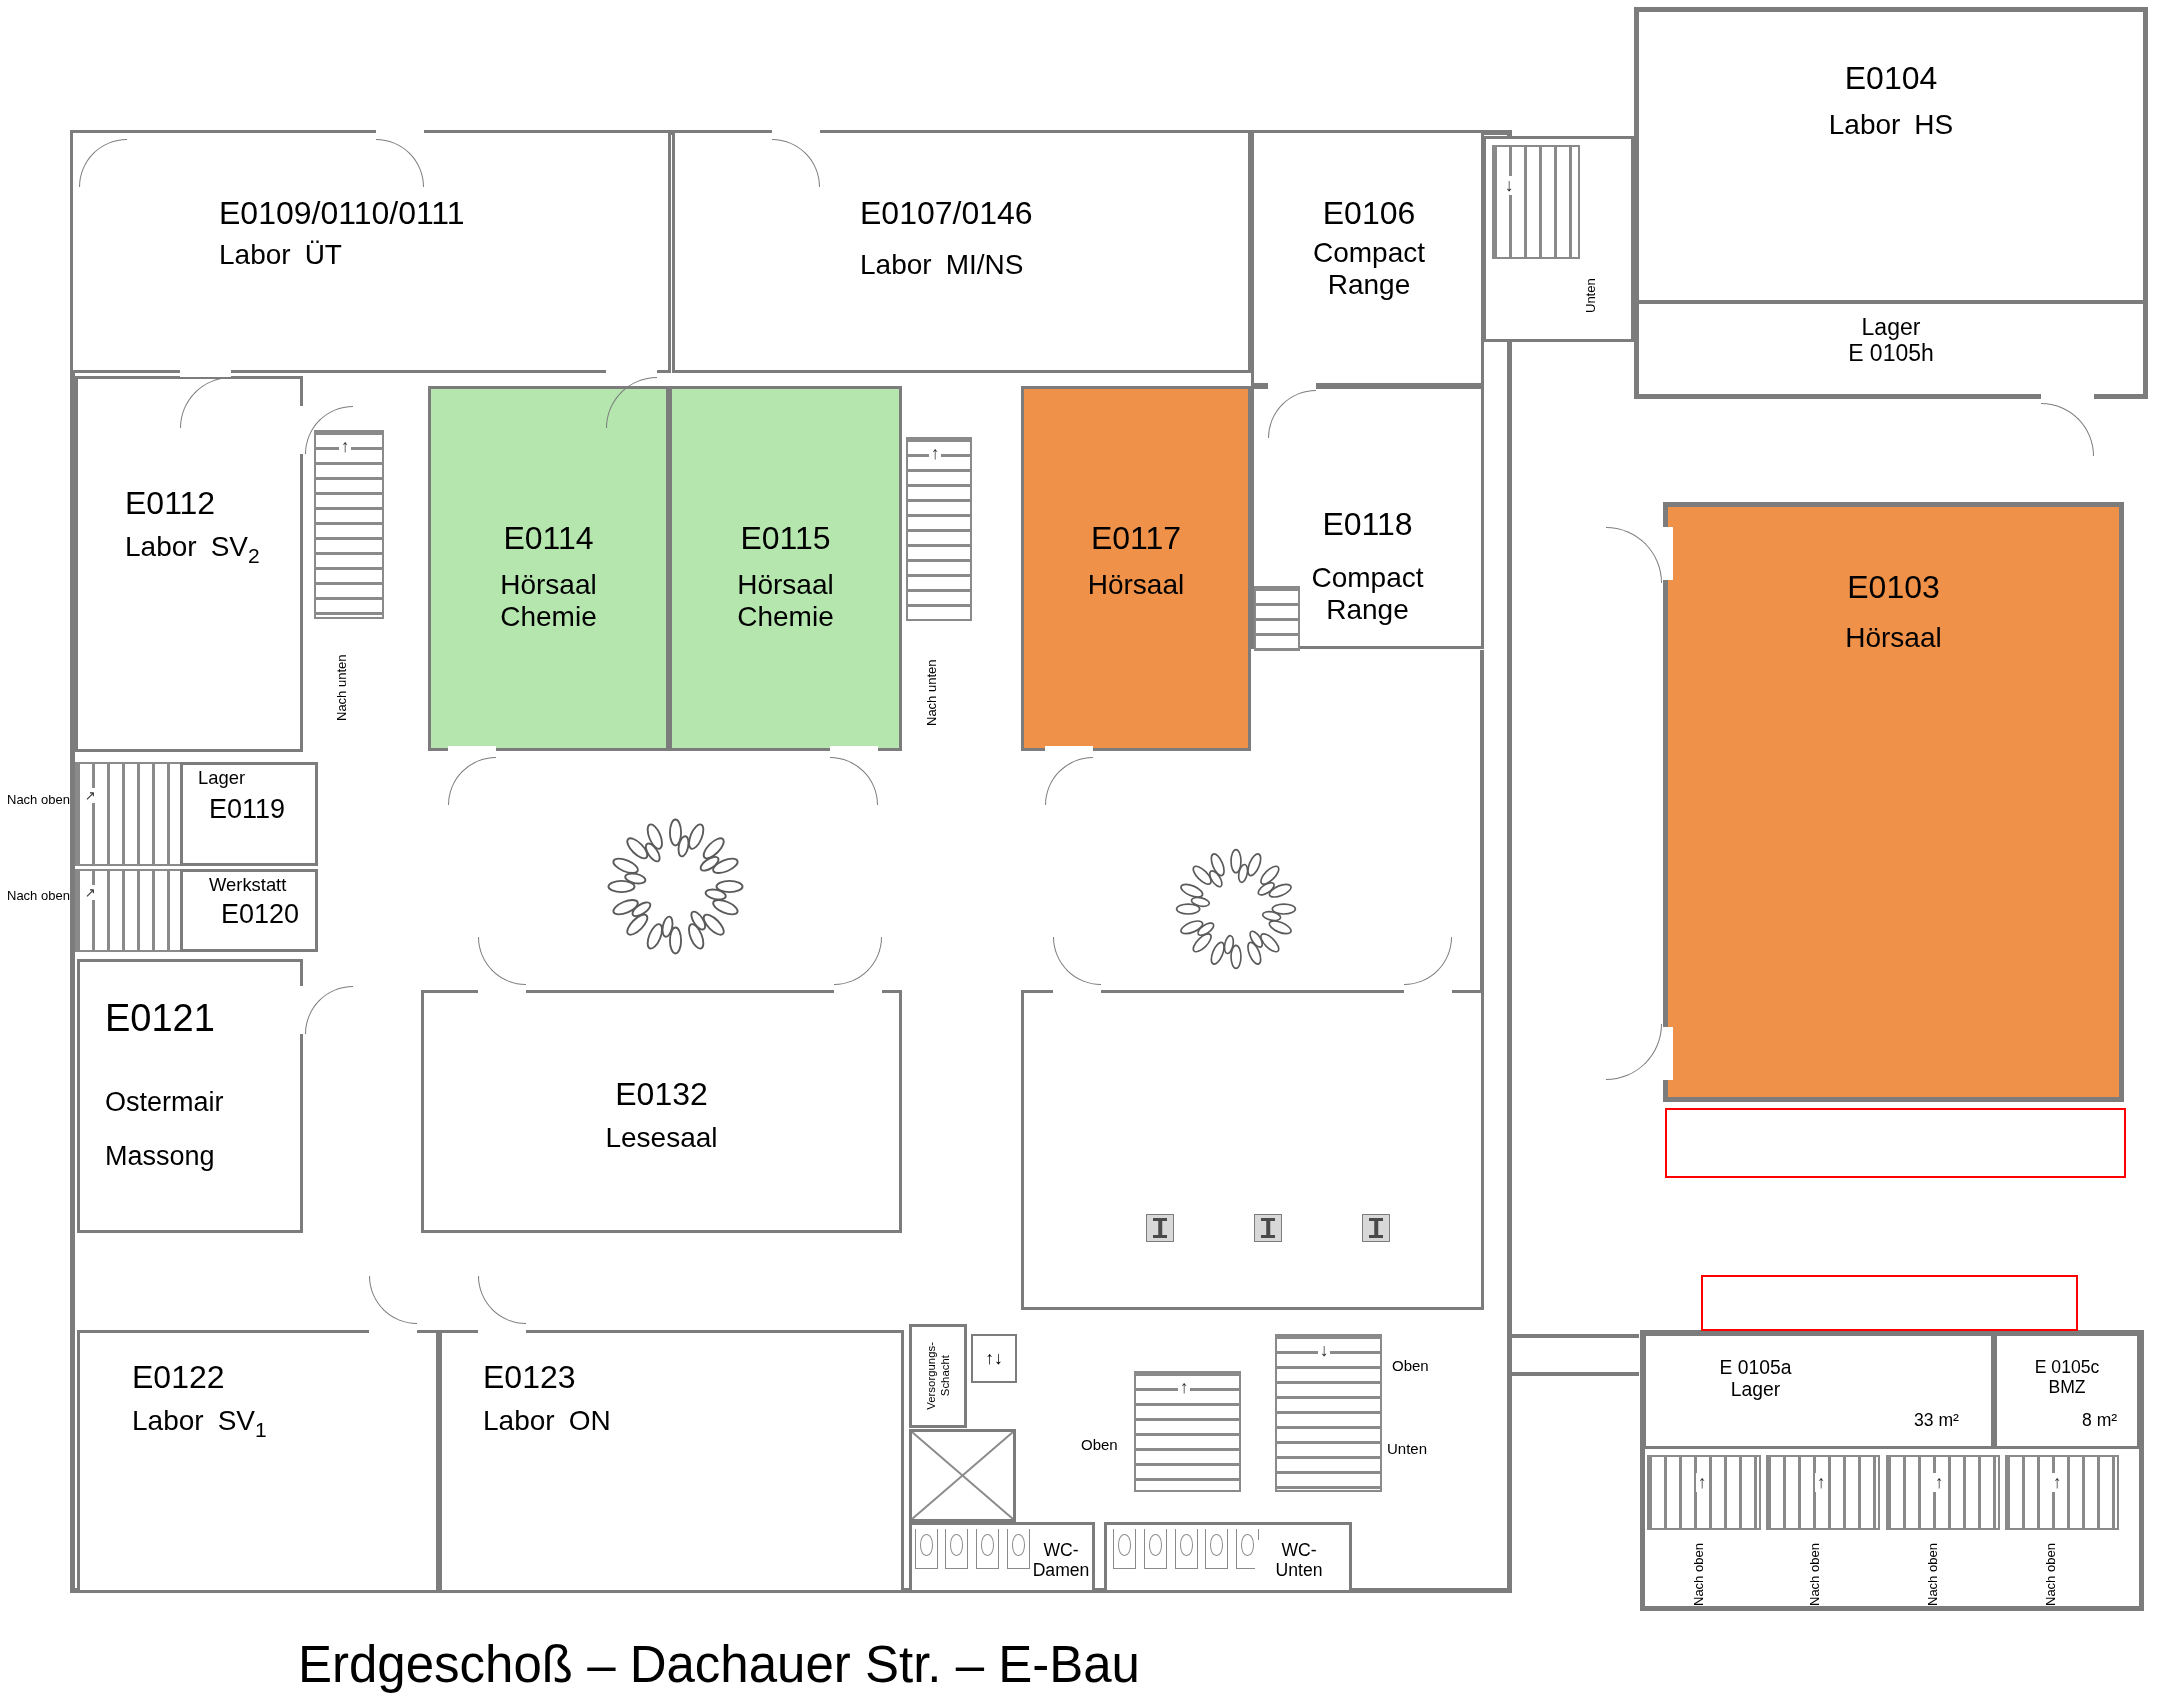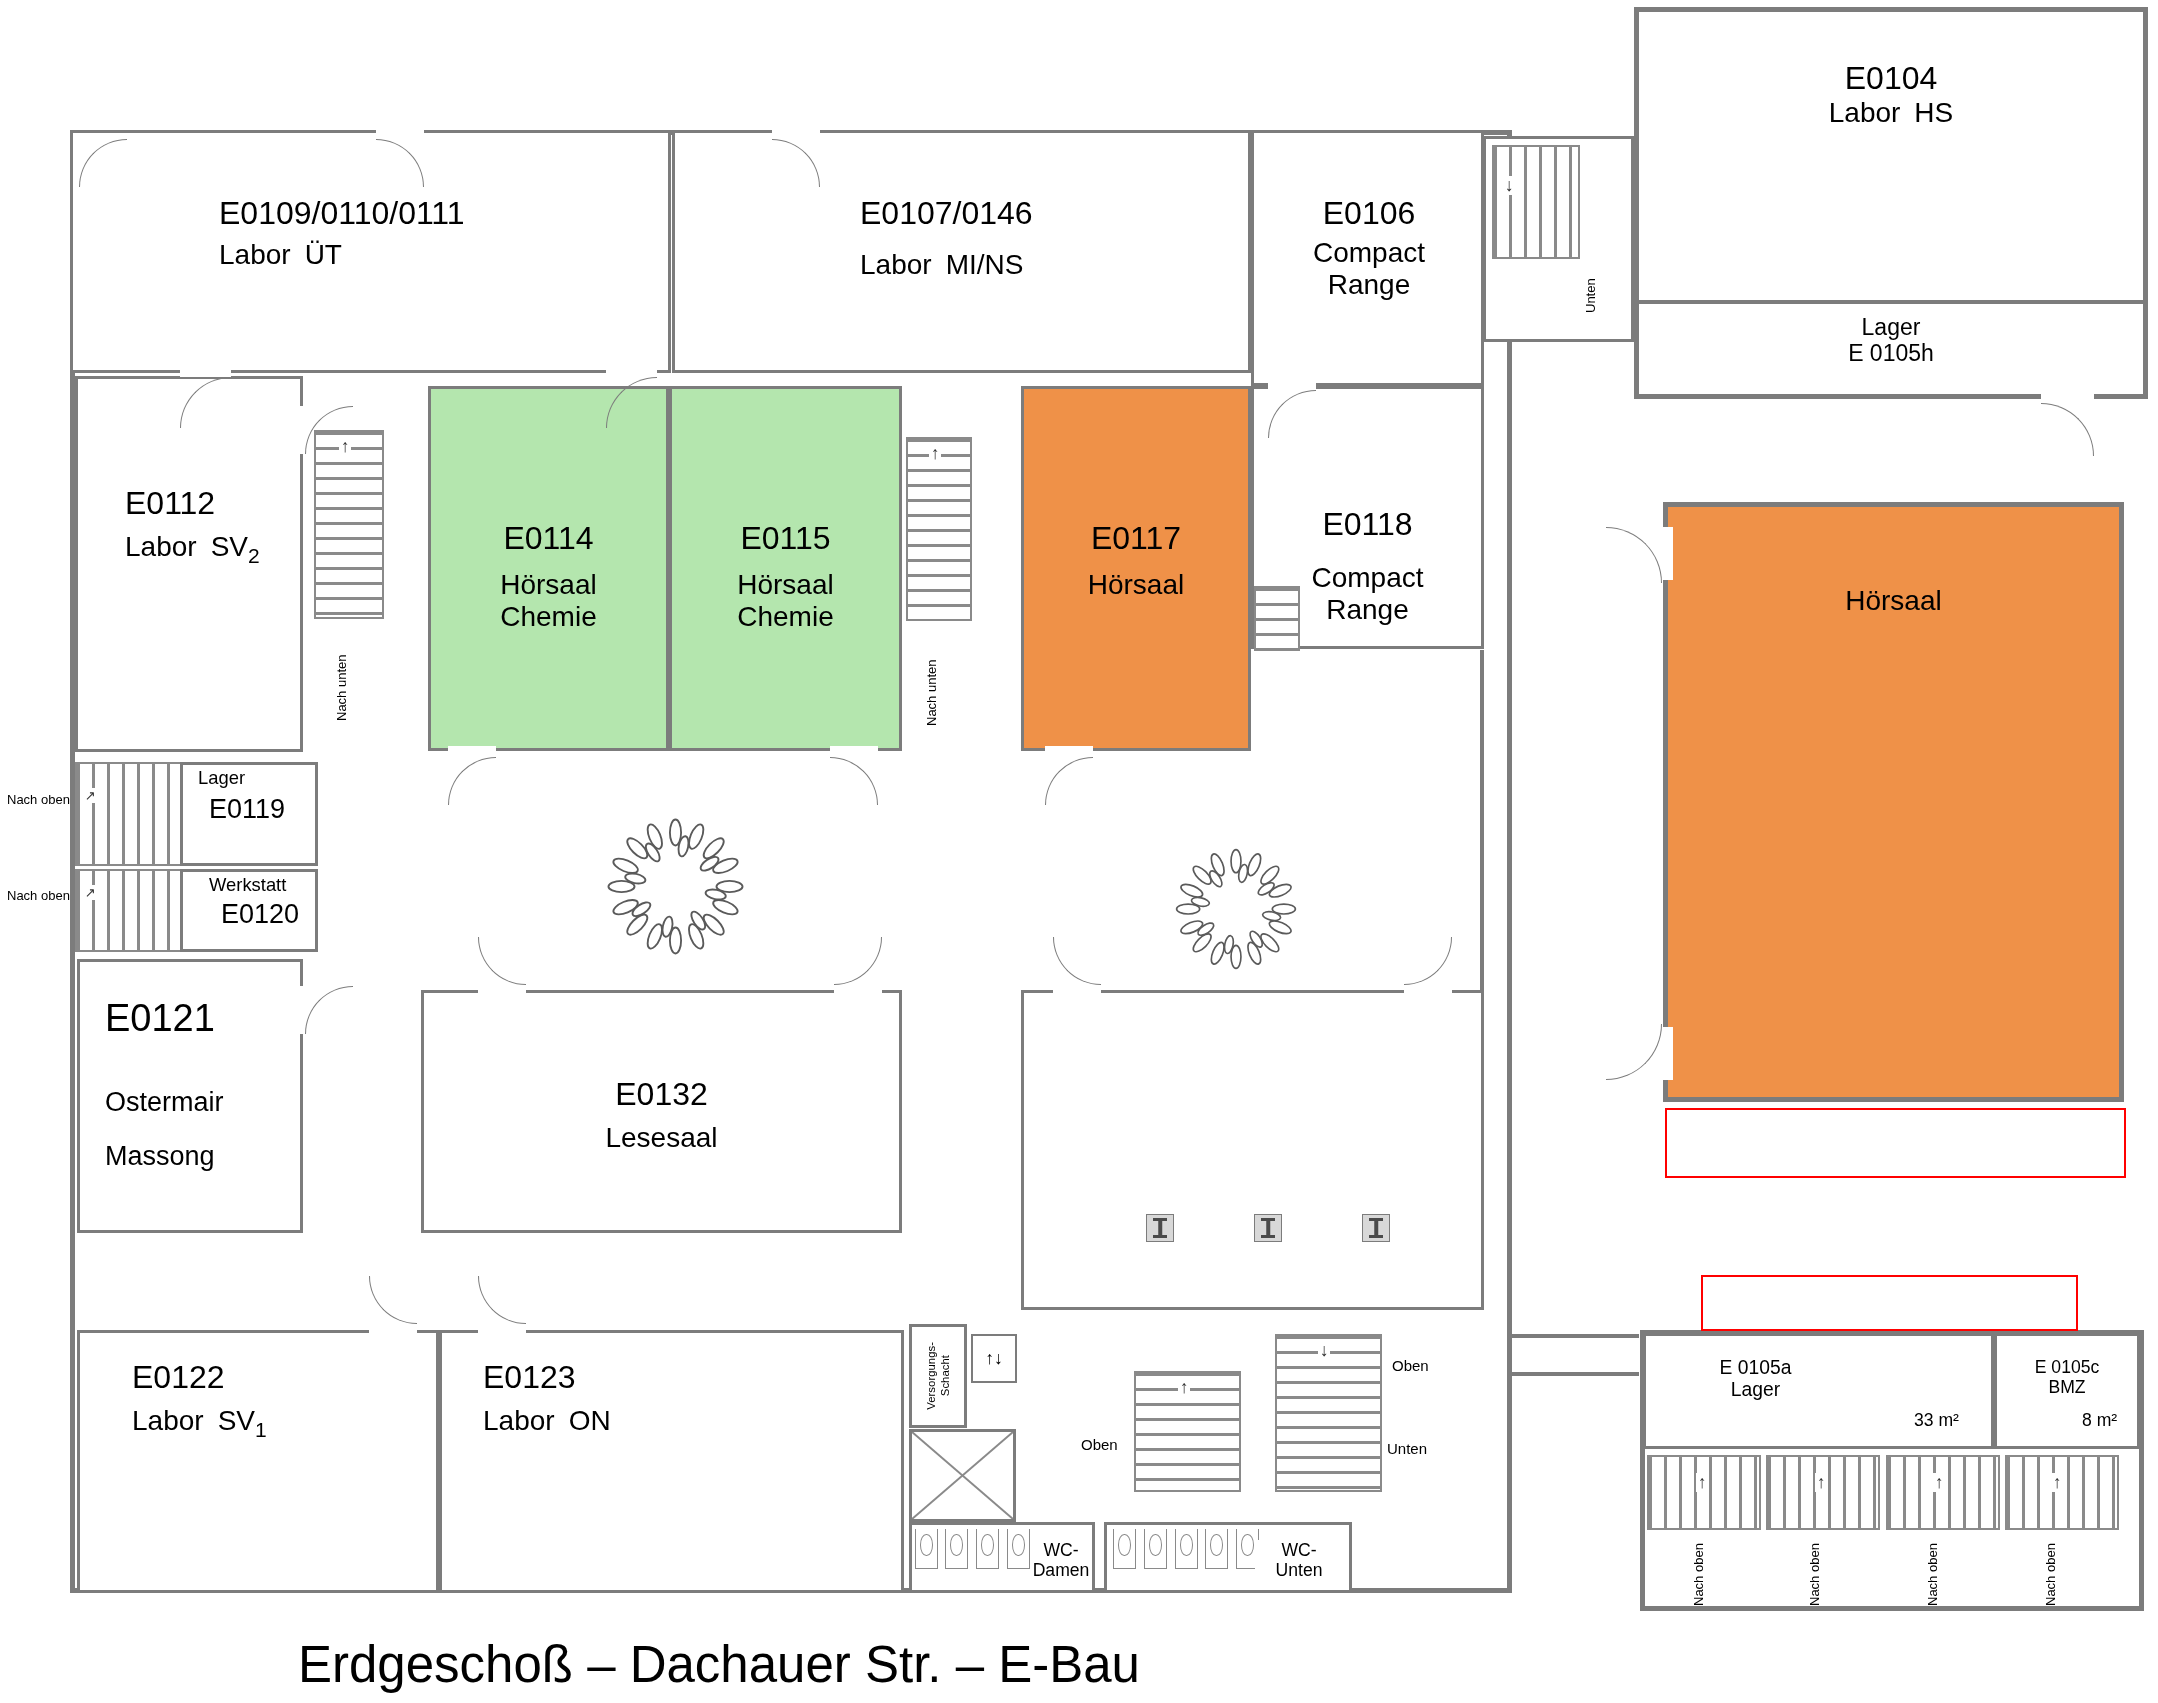--- a/index.html
+++ b/index.html
@@ -230,21 +230,21 @@
   <div class="abs lbl ctr" style="left:1290px;top:195px;width:158px">
     <div class="rid">E0106</div>
     <div class="rname" style="margin-top:5.3px">Compact</div>
     <div class="rname">Range</div>
   </div>
 
   <div class="abs lbl vtext tiny" style="left:1584px;top:221px;height:92px">Unten</div>
 
   <div class="abs lbl ctr" style="left:1634px;top:60px;width:514px">
     <div class="rid">E0104</div>
-    <div class="rname" style="margin-top:0"><span>Labor</span><span class="sfx">HS</span></div>
+    <div class="rname" style="margin-top:12px"><span>Labor</span><span class="sfx">HS</span></div>
   </div>
 
   <div class="abs lbl ctr" style="left:1634px;top:314px;width:514px">
     <div class="mid">Lager</div>
     <div class="mid">E 0105h</div>
   </div>
 
   <div class="abs lbl" style="left:125px;top:485px">
     <div class="rid">E0112</div>
     <div class="rname" style="margin-top:8.8px"><span>Labor</span><span class="sfx"><span>SV</span><sub>2</sub></span></div>
@@ -271,20 +271,21 @@
     <div class="rname" style="margin-top:12.3px">Hörsaal</div>
   </div>
 
   <div class="abs lbl ctr" style="left:1251px;top:506px;width:233px">
     <div class="rid">E0118</div>
     <div class="rname" style="margin-top:19.3px">Compact</div>
     <div class="rname">Range</div>
   </div>
 
   <div class="abs lbl ctr" style="left:1663px;top:569px;width:461px">
+    <div class="rid">E0103</div>
     <div class="rname" style="margin-top:16px">Hörsaal</div>
   </div>
 
   <div class="abs lbl sm" style="left:198px;top:767px">Lager</div>
   <div class="abs lbl s31" style="left:209px;top:794px">E0119</div>
   <div class="abs lbl tiny" style="left:7px;top:793px">Nach oben</div>
   <div class="abs lbl sm" style="left:209px;top:874px">Werkstatt</div>
   <div class="abs lbl s31" style="left:221px;top:899px">E0120</div>
   <div class="abs lbl tiny" style="left:7px;top:889px">Nach oben</div>
 

